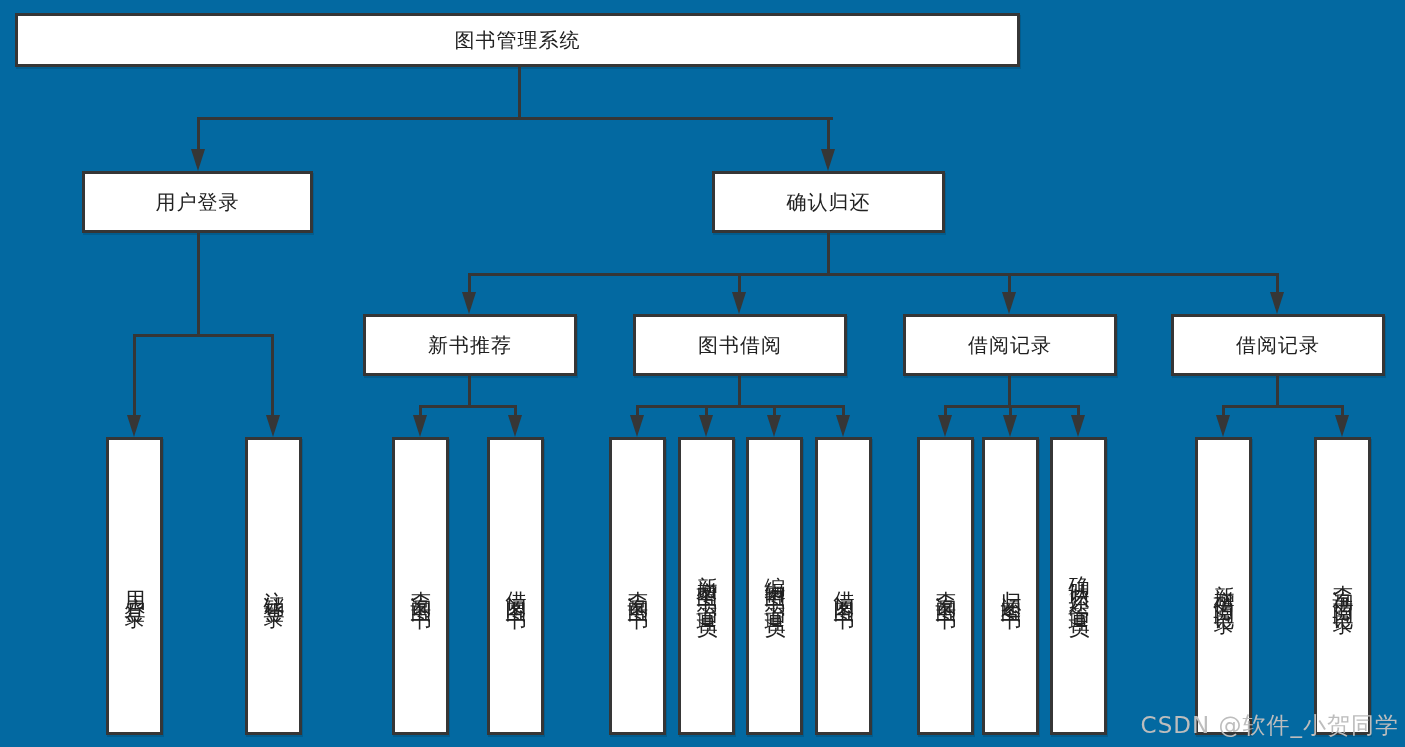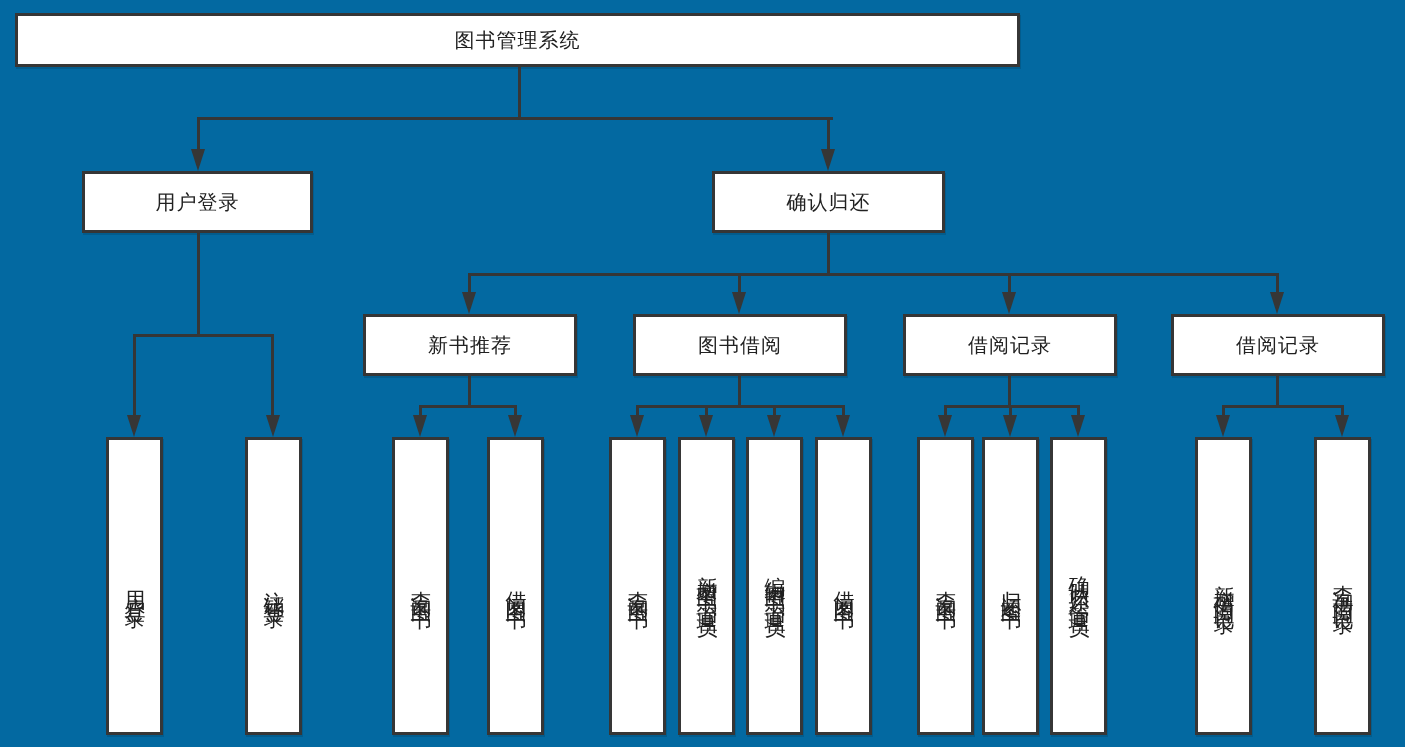--- a/index.html
+++ b/index.html
@@ -185,14 +185,15 @@
     <span class="vtext">确认归还（管理员）</span>
   </div>
 
   <div class="box leaf" style="left:1195px;">
     <span class="vtext">新增借阅记录</span>
   </div>
   <div class="box leaf" style="left:1314px;">
     <span class="vtext">查询借阅记录</span>
   </div>
 
+  <div id="watermark">CSDN @软件_小贺同学</div>
 
 </div>
 
 </body></html>

